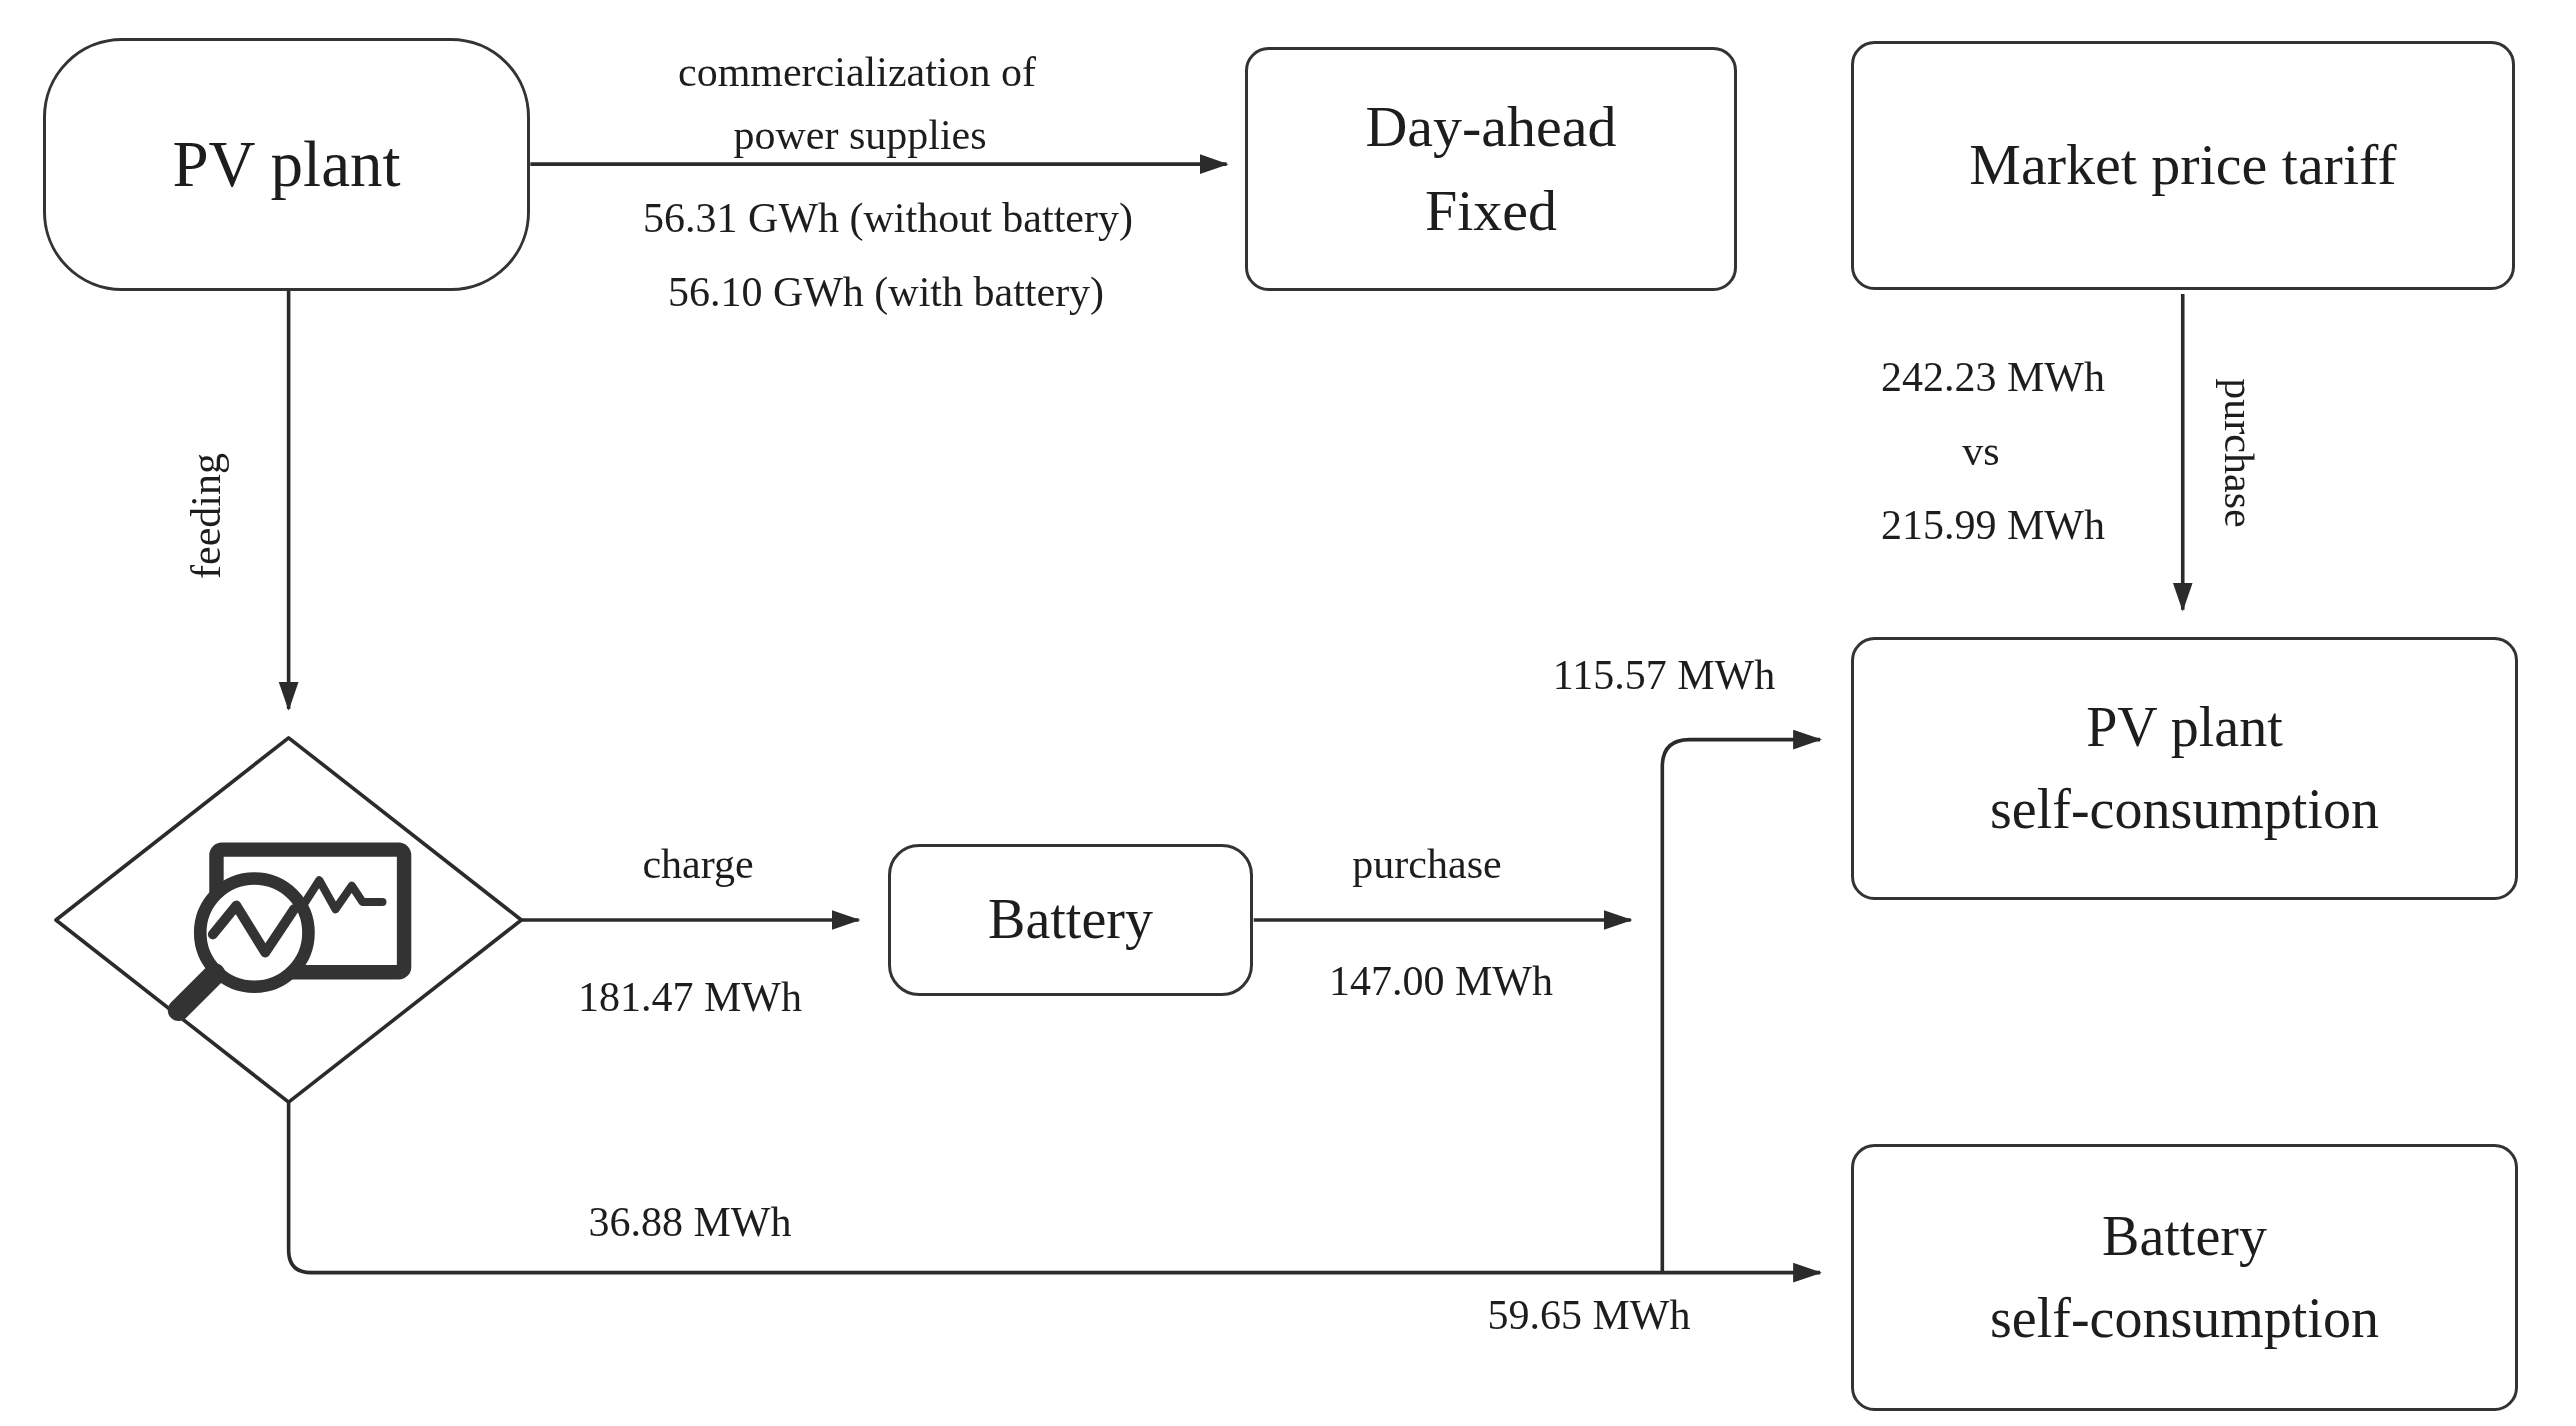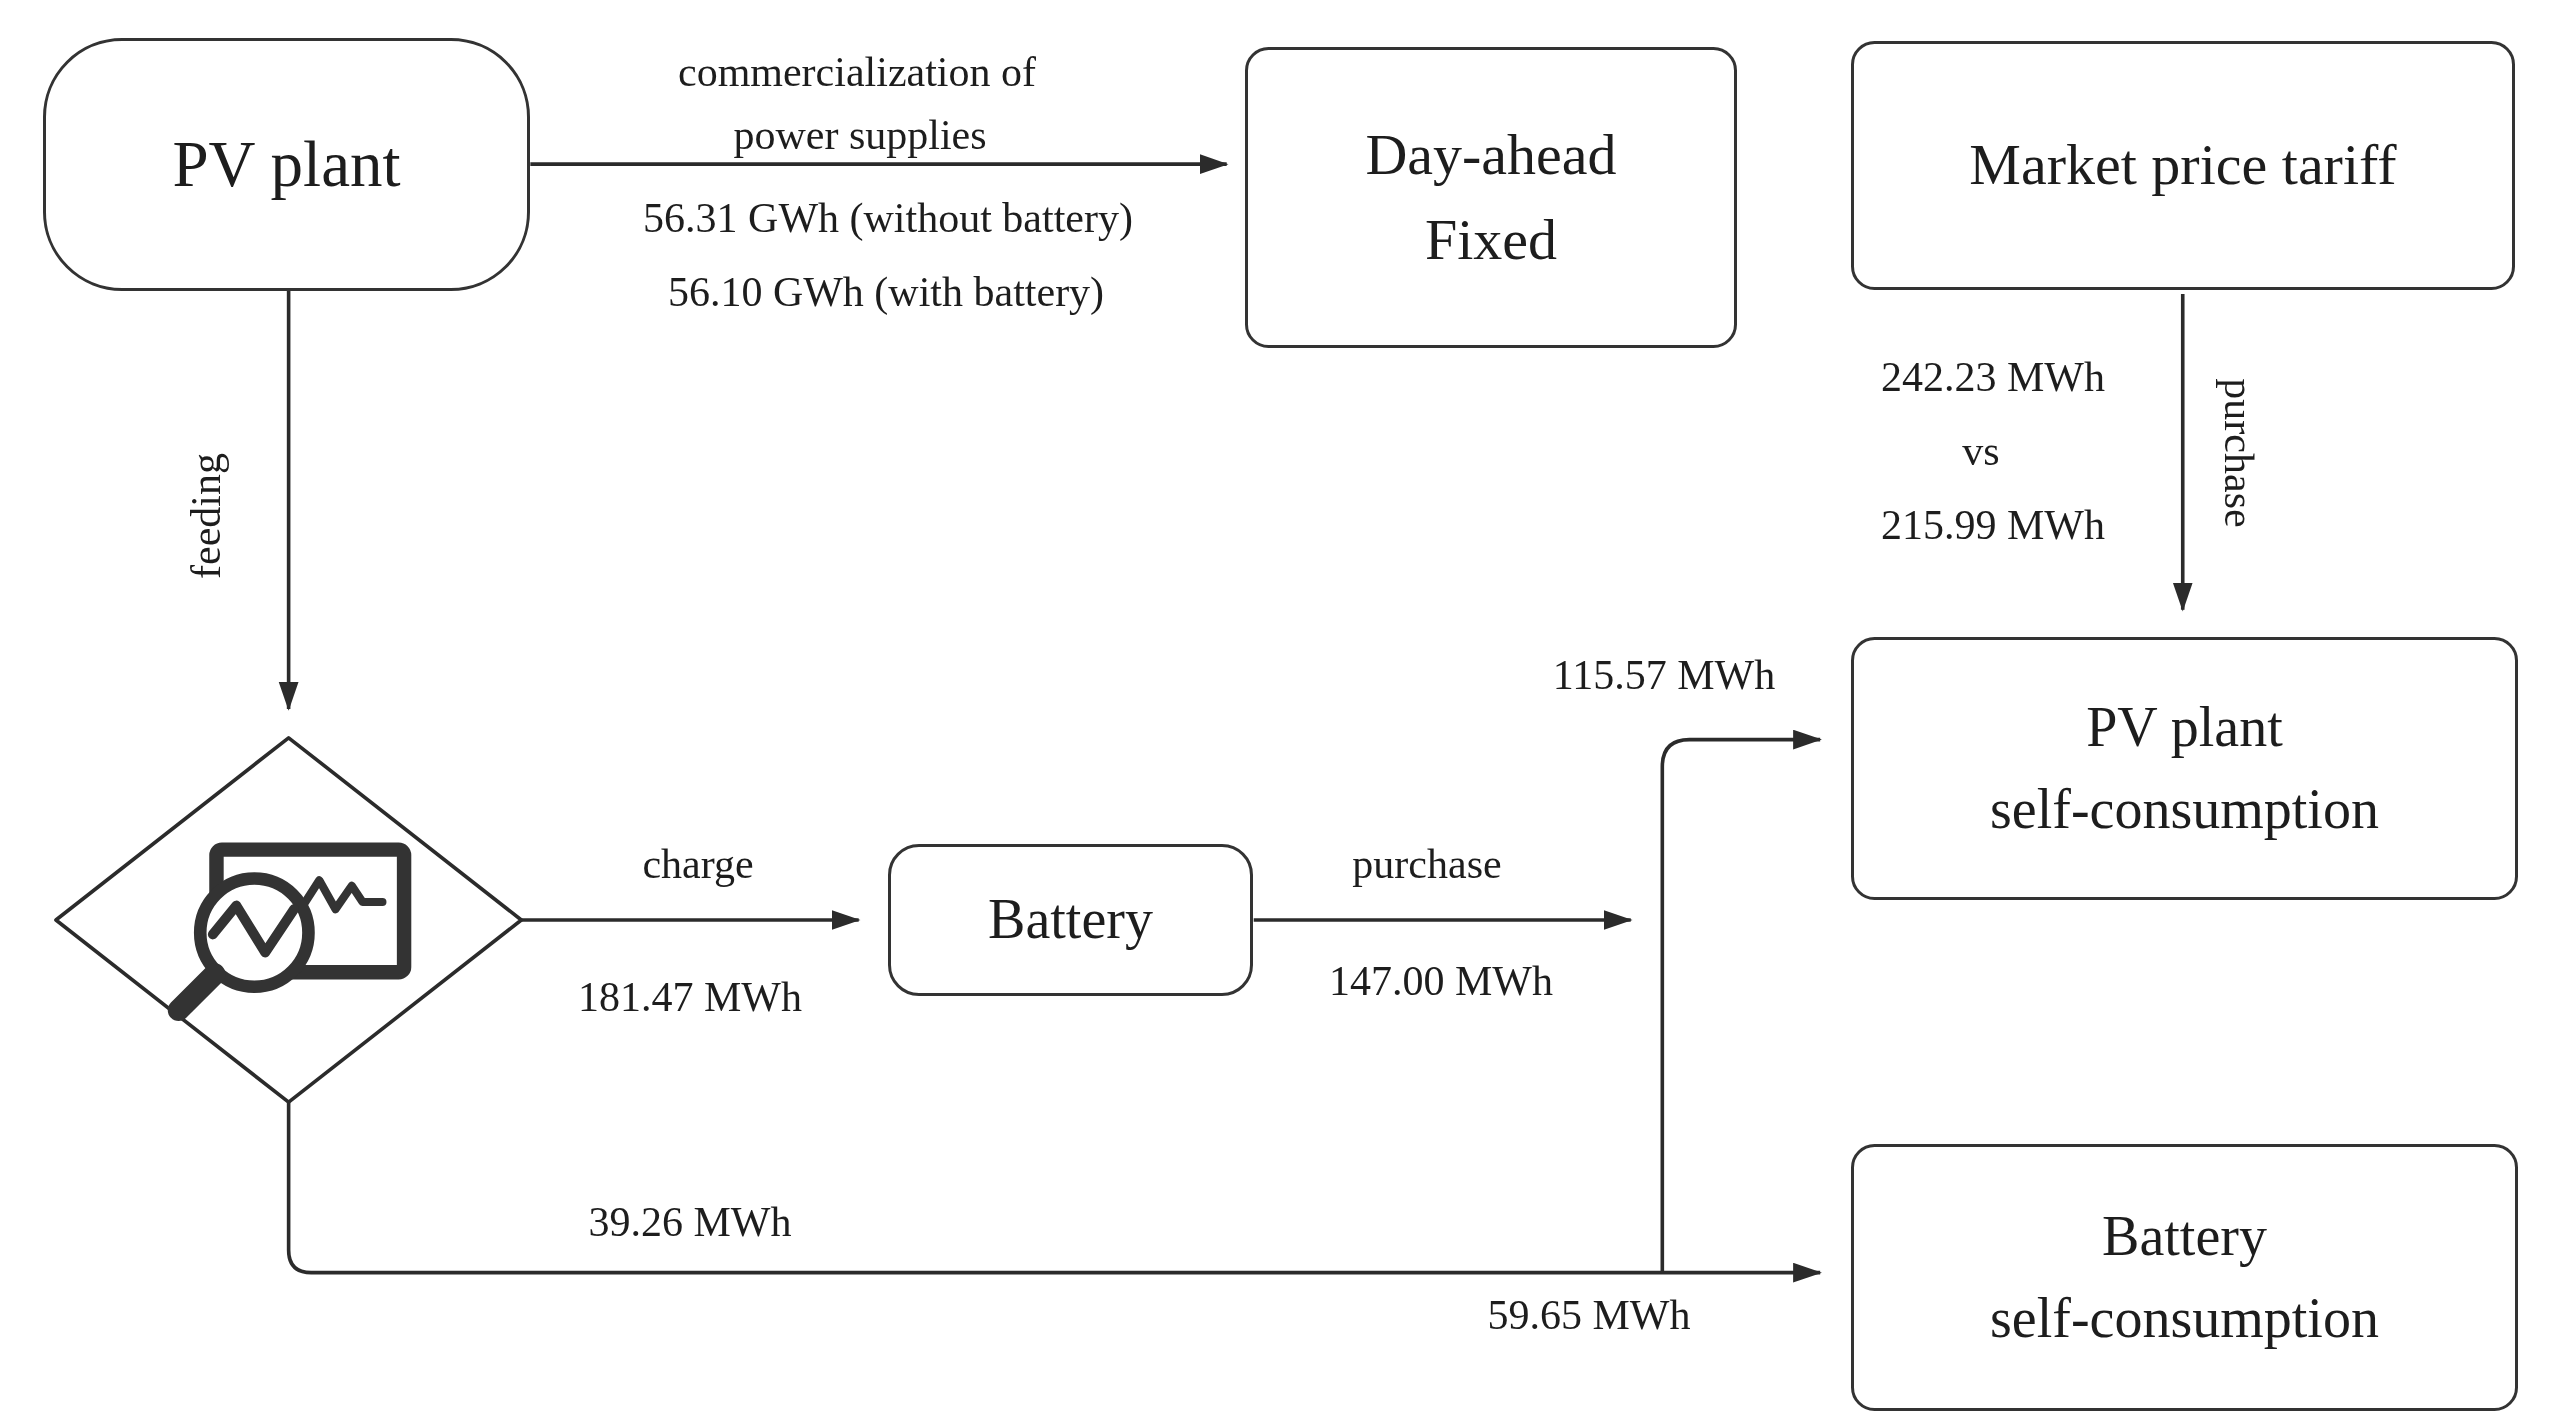--- a/index.html
+++ b/index.html
@@ -70,21 +70,21 @@
       <circle cx="282" cy="1034" r="60" fill="#ffffff" stroke="#333333" stroke-width="14"></circle>
       <polyline points="236,1036 262,1004 294,1056 326,1008" fill="none" stroke="#333333" stroke-width="11" stroke-linecap="round" stroke-linejoin="round"></polyline>
       <line x1="238" y1="1080" x2="198" y2="1120" stroke="#333333" stroke-width="24" stroke-linecap="round"></line>
     </g>
   </svg>
 
   <div class="node fs-big" style="left:43px;top:38px;width:487px;height:253px;border-radius:79px;">
     <span class="ln">PV plant</span>
   </div>
 
-  <div class="node fs-node" style="left:1245px;top:47px;width:492px;height:301px;border-radius:23.5px;">
+  <div class="node fs-node" style="left:1245px;top:47px;width:492px;height:244px;border-radius:23.5px;">
     <span class="ln">Day-ahead</span>
     <span class="ln">Fixed</span>
   </div>
 
   <div class="node fs-node" style="left:1851px;top:41px;width:664px;height:249px;border-radius:23.5px;">
     <span class="ln">Market price tariff</span>
   </div>
 
   <div class="node fs-node2" style="left:1851px;top:637px;width:667px;height:263px;border-radius:23.5px;">
     <span class="ln">PV plant</span>
@@ -113,18 +113,18 @@
   <div class="lbl rot-cw" style="left:2239px;top:453px;">purchase</div>
 
   <div class="lbl" style="left:678px;top:864px;margin-left:20px;">charge</div>
   <div class="lbl" style="left:690px;top:981px;margin-top:16px;">181.47 MWh</div>
 
   <div class="lbl" style="left:1427px;top:864px;">purchase</div>
   <div class="lbl" style="left:1441px;top:981px;">147.00 MWh</div>
 
   <div class="lbl" style="left:1664px;top:675px;">115.57 MWh</div>
 
-  <div class="lbl" style="left:690px;top:1222px;">39.26 MWh</div>
+  <div class="lbl" style="left:690px;top:1222px;">36.88 MWh</div>
 
   <div class="lbl" style="left:1589px;top:1315px;">59.65 MWh</div>
 
 </div>
 
 
 </body></html>

